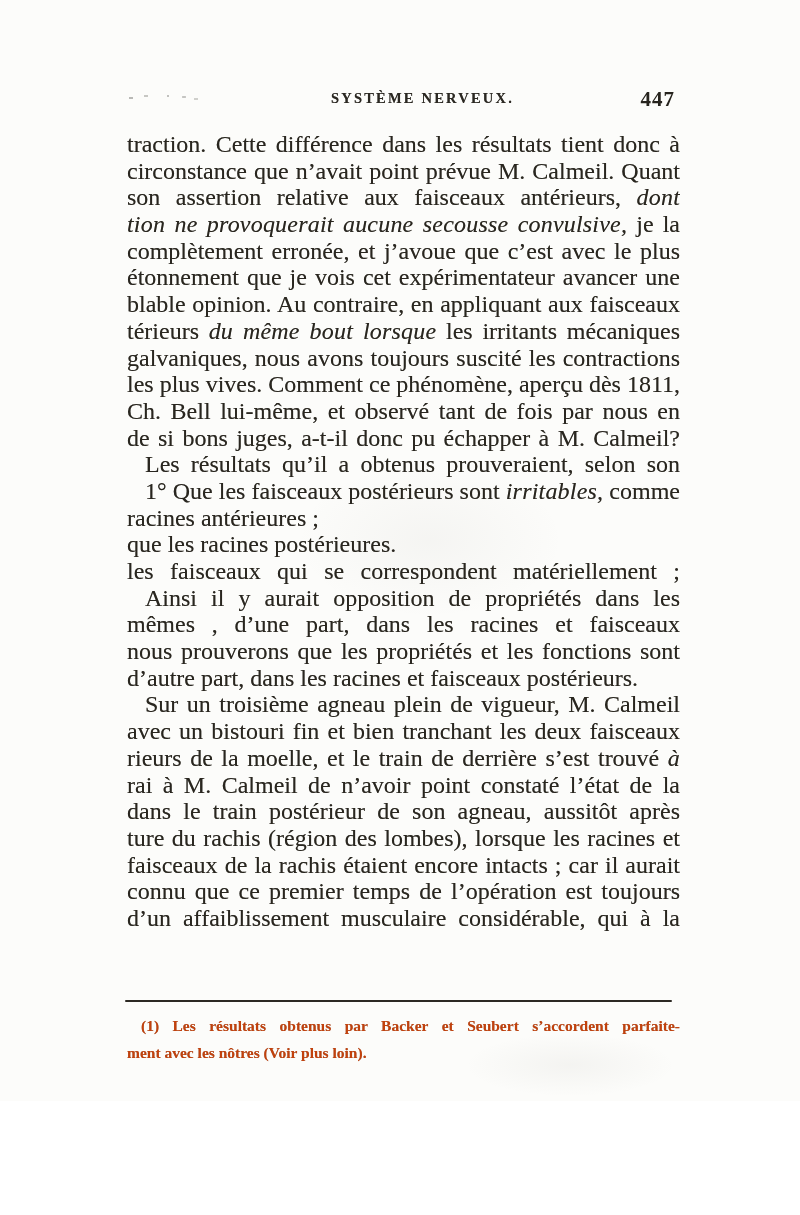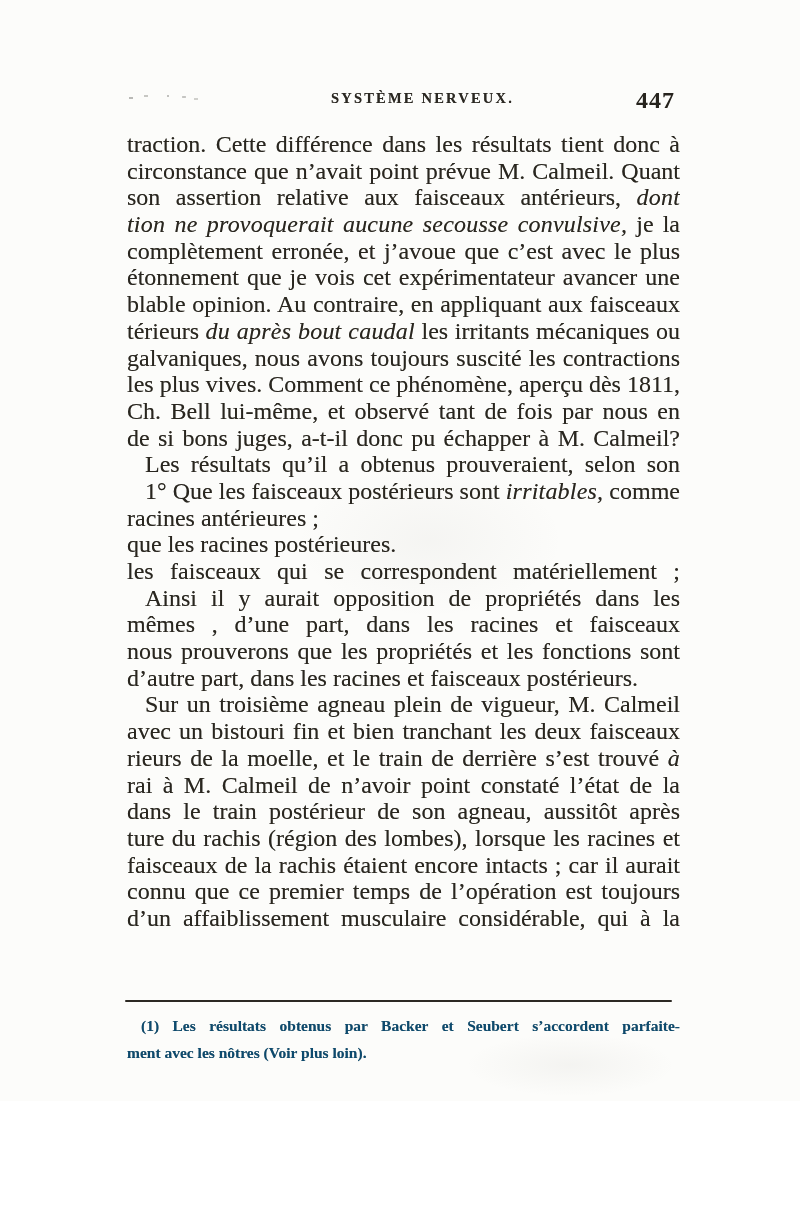--- a/index.html
+++ b/index.html
@@ -34,21 +34,21 @@
   .running-title {
     position: relative; left: 19px;
     text-align: center;
     font-size: 14.5px; font-weight: 700;
     letter-spacing: 2.2px;
     color: #2b2822;
     text-shadow: 0 0 0.5px rgba(43,40,34,0.55);
   }
   .page-number {
     position: absolute; right: 5px; top: -3px;
-    font-size: 24px; font-weight: 700; letter-spacing: 1px;
+    font-size: 21px; font-weight: 700; letter-spacing: 1px;
     color: #26231d;
   }
   .page-body {
     position: absolute; left: 127px; top: 131px; width: 553px;
   }
   .line {
     font-size: 24px;
     line-height: 26.7px;
     height: 26.7px;
     overflow: hidden;
@@ -69,21 +69,21 @@
   }
   .fline {
     font-size: 15.5px;
     line-height: 27px;
     height: 27px;
     overflow: hidden;
     text-align: justify;
     text-align-last: justify;
     text-shadow: 0 0 0.5px rgba(41,38,31,0.4);
     font-weight: 700;
-    color: #0c4a6e;
+    color: #c2410c;
   }
   .fline.end { text-align-last: left; }
   .fline.indent { text-indent: 14px; }
 </style>
 </head>
 <body>
 
 <div class="page">
   <div class="blob blob-1"></div>
   <div class="blob blob-2"></div>
@@ -95,21 +95,21 @@
   </div>
 
   <div class="page-body">
       <div class="line"><span>traction. Cette différence dans les résultats tient donc à une</span></div>
       <div class="line"><span>circonstance que n’avait point prévue M. Calmeil. Quant à</span></div>
       <div class="line"><span>son assertion relative aux faisceaux antérieurs, </span><em>dont l’excita-</em></div>
       <div class="line"><em>tion ne provoquerait aucune secousse convulsive,</em><span> je la déclare</span></div>
       <div class="line"><span>complètement erronée, et j’avoue que c’est avec le plus grand</span></div>
       <div class="line"><span>étonnement que je vois cet expérimentateur avancer une sem-</span></div>
       <div class="line"><span>blable opinion. Au contraire, en appliquant aux faisceaux an-</span></div>
-      <div class="line"><span>térieurs </span><em>du après bout caudal</em><span> les irritants mécaniques ou</span></div>
+      <div class="line"><span>térieurs </span><em>du même bout lorsque</em><span> les irritants mécaniques ou</span></div>
       <div class="line"><span>galvaniques, nous avons toujours suscité les contractions</span></div>
       <div class="line"><span>les plus vives. Comment ce phénomène, aperçu dès 1811, par</span></div>
       <div class="line"><span>Ch. Bell lui-même, et observé tant de fois par nous en présence</span></div>
       <div class="line end"><span>de si bons juges, a-t-il donc pu échapper à M. Calmeil? (1)</span></div>
       <div class="line indent"><span>Les résultats qu’il a obtenus prouveraient, selon son langage :</span></div>
       <div class="line indent"><span>1° Que les faisceaux postérieurs sont </span><em>irritables,</em><span> comme les</span></div>
       <div class="line end"><span>racines antérieures ;</span></div>
       <div class="line end"><span>que les racines postérieures.</span></div>
       <div class="line"><span>les faisceaux qui se correspondent matériellement ; tandis que</span></div>
       <div class="line indent"><span>Ainsi il y aurait opposition de propriétés dans les racines et</span></div>

